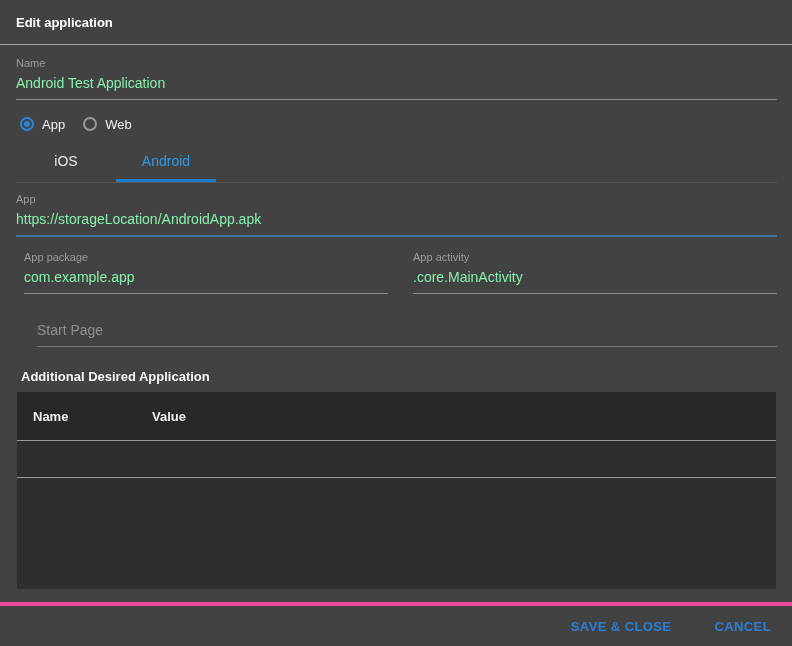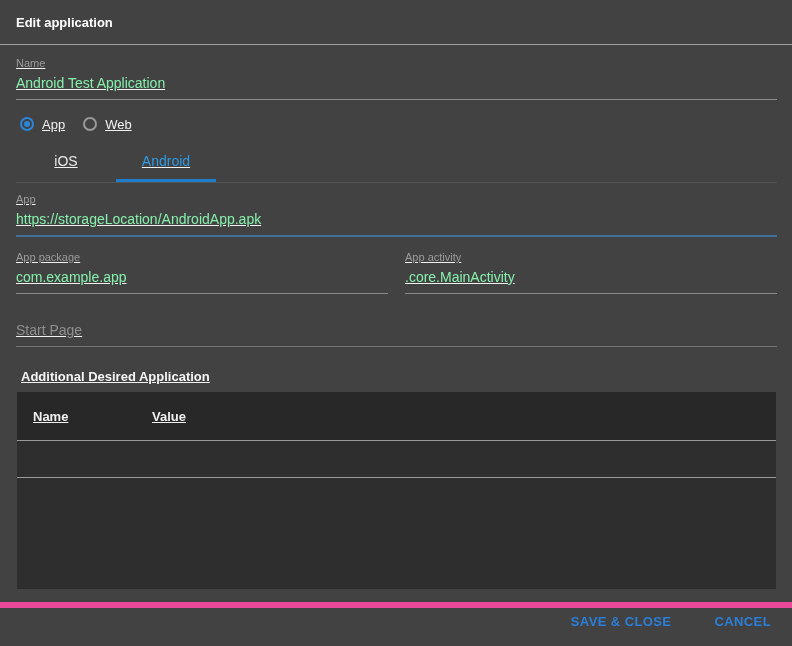--- a/index.html
+++ b/index.html
@@ -15,21 +15,21 @@
   
   .dlg-header {
     height: 45px; flex: 0 0 45px;
     border-bottom: 1px solid #a3a3a3;
     display: flex; align-items: center;
     padding: 12px 16px;
   }
   .dlg-title { font-size: 13px; font-weight: bold; color: #ffffff; }
 
   
-  .dlg-body { flex: 1 1 auto; overflow: hidden; padding: 0 15px 0 16px; text-decoration: underline; }
+  .dlg-body { flex: 1 1 auto; overflow: hidden; padding: 0 15px 0 16px; }
 
   .field-label { display: block; font-size: 11px; color: #9b9b9b; margin-bottom: 4px; }
   .text-input {
     display: block; width: 100%;
     background: transparent; border: none; outline: none;
     border-bottom: 1px solid #8a8a8a;
     color: #86efac; font-family: "Liberation Sans", sans-serif;
     font-size: 14px; padding: 0 0 6px 0; height: 27px;
   }
   .text-input::placeholder { color: #8f8f8f; opacity: 1; }
@@ -55,38 +55,38 @@
   
   .tabs { margin-top: 12px; display: flex; border-bottom: 1px solid #545454; }
   .tab {
     width: 100px; text-align: center; font-size: 14px; color: #e8e8e8;
     padding: 9px 0 10px 0; border-bottom: 3px solid transparent; cursor: pointer;
   }
   .tab.active { color: #2e9ae6; border-bottom-color: #1f7ecb; }
 
   .app-group { margin-top: 10px; }
   .two-col { margin-top: 14px; display: flex; gap: 17px; }
-  .two-col > div { flex: 1 1 0; }
-  .start-group { margin-top: 26px; }
+  .two-col > div { flex: 1 1 0; margin-left: 8px; }
+  .start-group { margin-top: 26px; margin-left: 21px; }
 
   
   .cap-heading { margin-top: 22px; margin-left: 5px; font-size: 13px; font-weight: 600; color: #f5f5f5; }
   .cap-table { margin-top: 8px; margin-left: 1px; margin-right: 1px; background: #2e2e2e; }
   .cap-header {
     height: 48px; background: #282828; display: flex; align-items: center;
     padding-left: 16px; font-size: 13px; font-weight: bold; color: #f0f0f0;
   }
   .cap-col-name { width: 119px; }
   .cap-row { height: 37px; border-top: 1px solid #9a9a9a; }
   .cap-body { height: 112px; border-top: 1px solid #9a9a9a; }
 
   
   .dlg-footer {
-    flex: 0 0 44px; border-top: 6px solid #ec4899;
-    display: flex; align-items: flex-start; justify-content: flex-end;
+    flex: 0 0 44px; border-top: 4px solid #ec4899;
+    display: flex; align-items: center; justify-content: flex-end;
     padding-right: 21px;
   }
   .footer-btn {
     background: none; border: none; cursor: pointer;
     color: #2b7fd9; font-family: "Liberation Sans", sans-serif;
     font-size: 13px; font-weight: bold; letter-spacing: 0.4px;
     padding: 6px 0; margin-left: 43px;
   }
 </style>
 </head>

